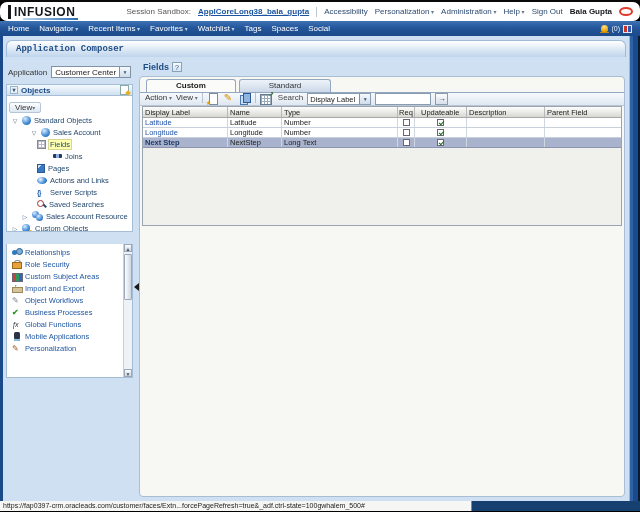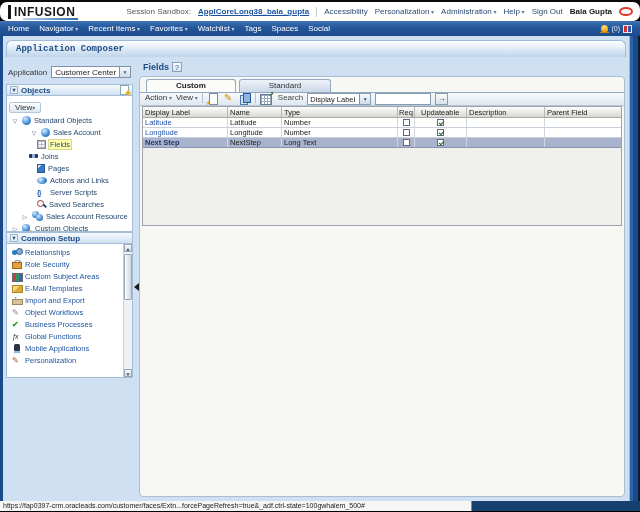--- a/index.html
+++ b/index.html
@@ -228,21 +228,21 @@
         </div>
         <div class="tree-row" style="padding-left:23px;">
           <span class="twisty open"></span>
           <span class="globe-icon"></span>
           <span>Sales Account</span>
         </div>
         <div class="tree-row" style="padding-left:30px;">
           <span class="fields-icon"></span>
           <span class="sel-label">Fields</span>
         </div>
-        <div class="tree-row" style="padding-left:22px;">
+        <div class="tree-row" style="padding-left:46px;">
           <span class="joins-icon"></span>
           <span>Joins</span>
         </div>
         <div class="tree-row" style="padding-left:30px;">
           <span class="pages-icon"></span>
           <span>Pages</span>
         </div>
         <div class="tree-row" style="padding-left:30px;">
           <span class="actions-icon"></span>
           <span>Actions and Links</span>
@@ -260,42 +260,34 @@
           <span class="globes-icon"></span>
           <span>Sales Account Resource</span>
         </div>
         <div class="tree-row" style="padding-left:4px;">
           <span class="twisty closed"></span>
           <span class="globe-edit-icon"></span>
           <span>Custom Objects</span>
         </div>
       </div>
 
-      <div class="acc-header" style="top:171px;">
-        <span class="acc-chevron"></span>
-        <span>Common Setup</span>
-      </div>
 
       <div class="acc-body" id="common-body">
         <div style="margin-top:2px;">
           <div class="setup-row">
               <span class="si rel-icon"></span>
               <span>Relationships</span>
             </div>
           <div class="setup-row">
               <span class="si lock-icon"></span>
               <span>Role Security</span>
             </div>
           <div class="setup-row">
               <span class="si subject-icon"></span>
               <span>Custom Subject Areas</span>
-            </div>
-          <div class="setup-row">
-              <span class="si mail-icon"></span>
-              <span>E-Mail Templates</span>
             </div>
           <div class="setup-row">
               <span class="si import-icon"></span>
               <span>Import and Export</span>
             </div>
           <div class="setup-row">
               <span class="si workflow-icon"></span>
               <span>Object Workflows</span>
             </div>
           <div class="setup-row">

